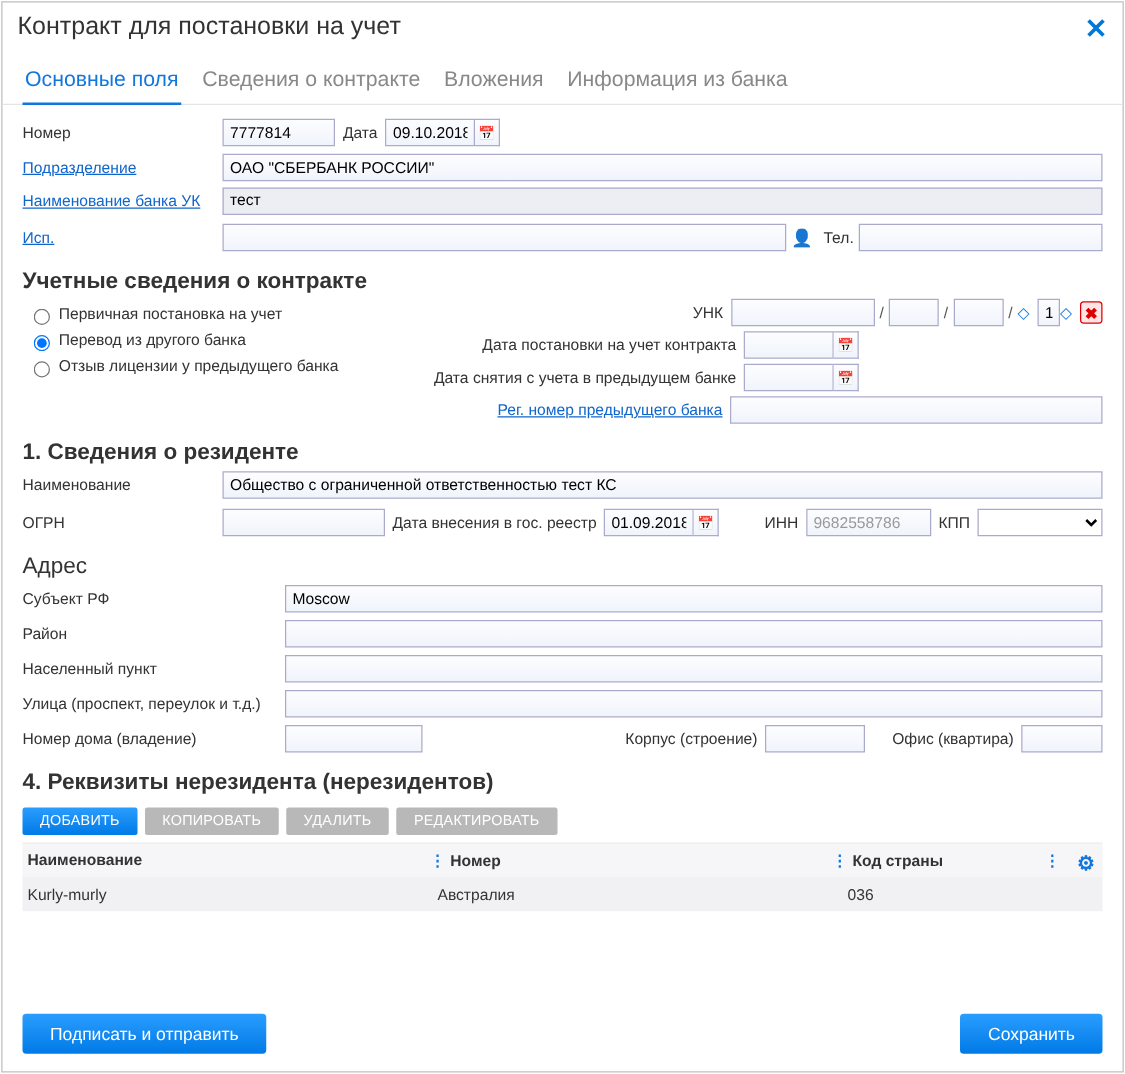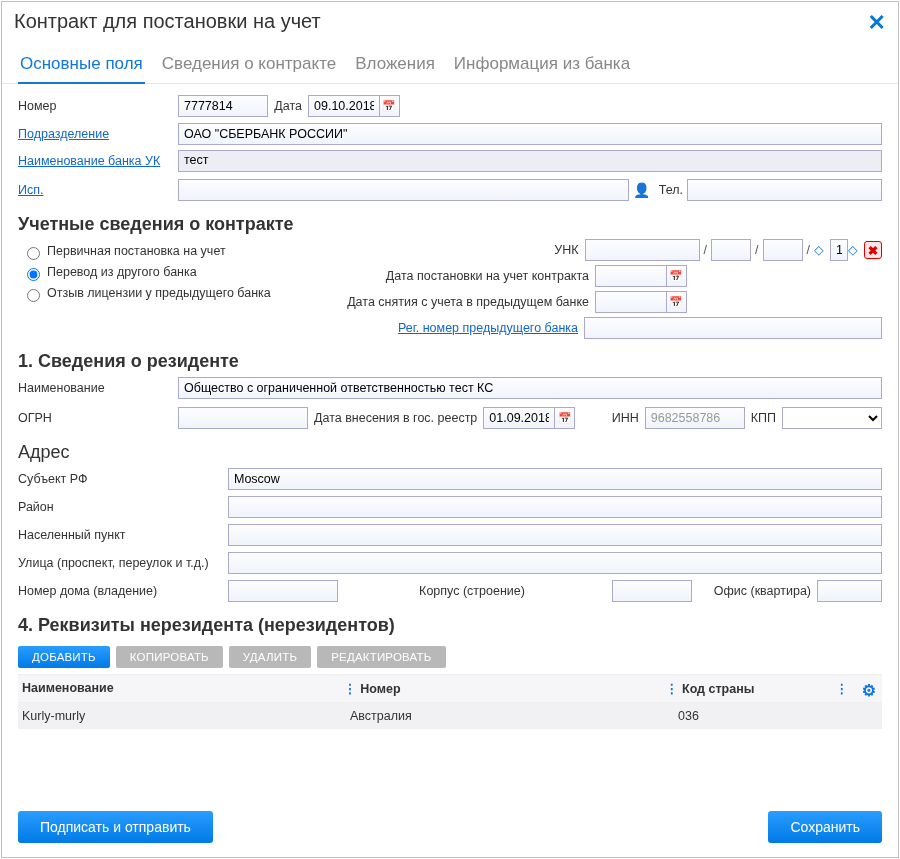--- a/index.html
+++ b/index.html
@@ -172,21 +172,21 @@
       <span class="lbl" style="width:210px">Населенный пункт</span>
       <input type="text" style="flex: 1 1 0%;">
     </div>
     <div class="row">
       <span class="lbl" style="width:210px">Улица (проспект, переулок и т.д.)</span>
       <input type="text" style="flex: 1 1 0%;">
     </div>
     <div class="row">
       <span class="lbl" style="width:210px">Номер дома (владение)</span>
       <input type="text" style="width: 110px;">
-      <span style="flex:1;text-align:center;padding-right:6px">Корпус (строение)</span>
+      <span style="flex:1;text-align:right;padding-right:6px">Корпус (строение)</span>
       <input type="text" style="width: 80px;">
       <span style="width:125px;text-align:right;padding-right:6px">Офис (квартира)</span>
       <input type="text" style="width: 65px;">
     </div>
 
     <div class="sect-title">4. Реквизиты нерезидента (нерезидентов)</div>
     <div class="toolbar">
       <button class="tbtn primary">ДОБАВИТЬ</button>
       <button class="tbtn">КОПИРОВАТЬ</button>
       <button class="tbtn">УДАЛИТЬ</button>

